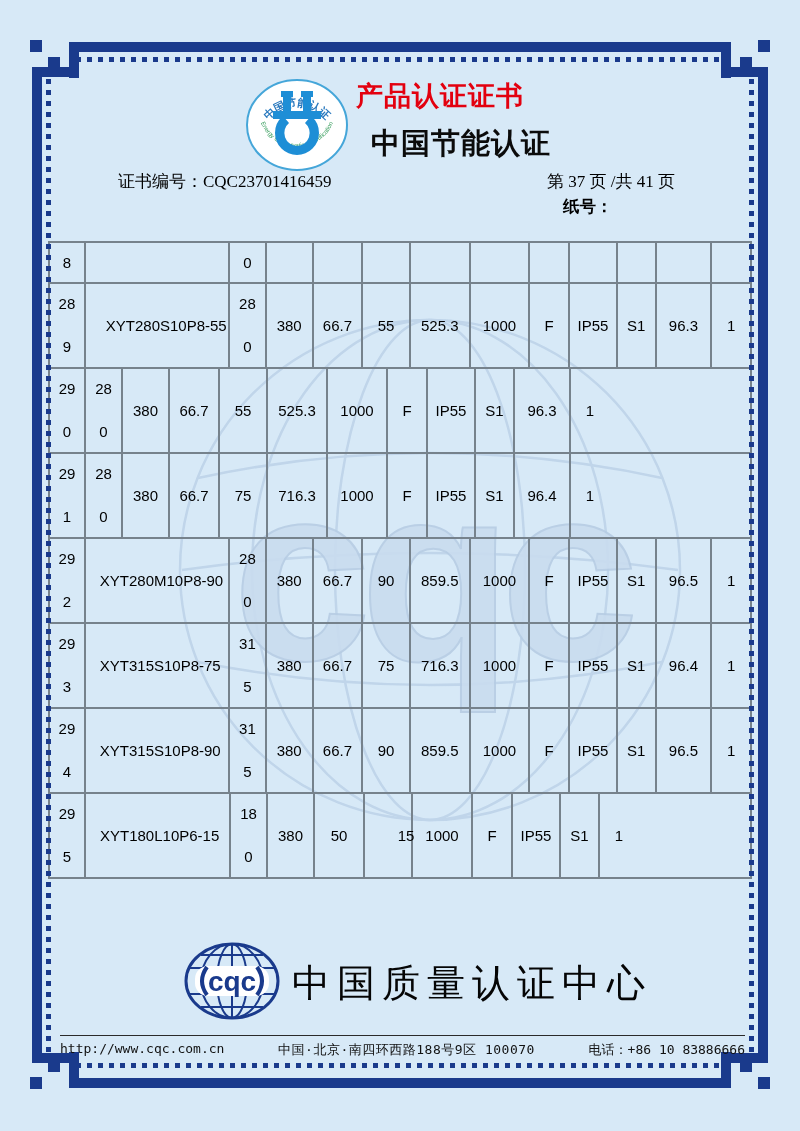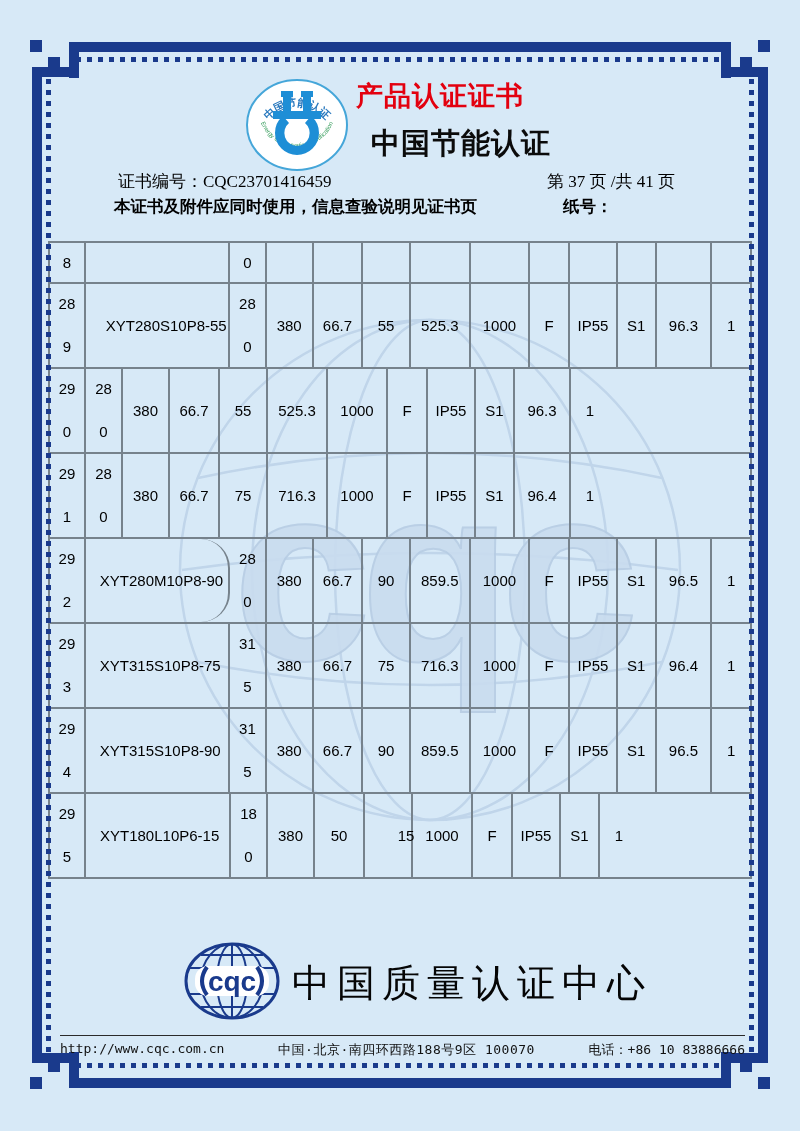--- a/index.html
+++ b/index.html
@@ -112,21 +112,20 @@
       <rect x="6" y="-30" width="8" height="22"></rect>
       <rect x="-16" y="-34" width="12" height="6"></rect>
       <rect x="4" y="-34" width="12" height="6"></rect>
     </g>
   </svg>
 
   <div class="title">产品认证证书</div>
   <div class="subtitle">中国节能认证</div>
   <div class="cert-line">证书编号：CQC23701416459</div>
   <div class="page-info">第 37 页 /共 41 页</div>
-  <div class="notice">本证书及附件应同时使用，信息查验说明见证书页</div>
   <div class="paper-no">纸号：</div>
 
   <div class="tbl">
       <div class="trow prow">
         <div class="tcell" style="width: 36px;">
           <span>8</span>
         </div>
         <div class="tcell model" style="width: 145px;"></div>
         <div class="tcell" style="width: 37px;">
           <span>0</span>
@@ -263,21 +262,21 @@
         </div>
         <div class="tcell" style="width: 38px;">
           <span>1</span>
         </div>
       </div>
       <div class="trow drow">
         <div class="tcell stack" style="width: 36px;">
           <span>29</span>
           <span>2</span>
         </div>
-        <div class="tcell model" style="width: 145px; border-radius: 29px;">
+        <div class="tcell model" style="width: 145px;">
           <span>XYT280M10P8-90</span>
         </div>
         <div class="tcell stack" style="width: 37px;">
           <span>28</span>
           <span>0</span>
         </div>
         <div class="tcell" style="width: 47px;">
           <span>380</span>
         </div>
         <div class="tcell" style="width: 50px;">

